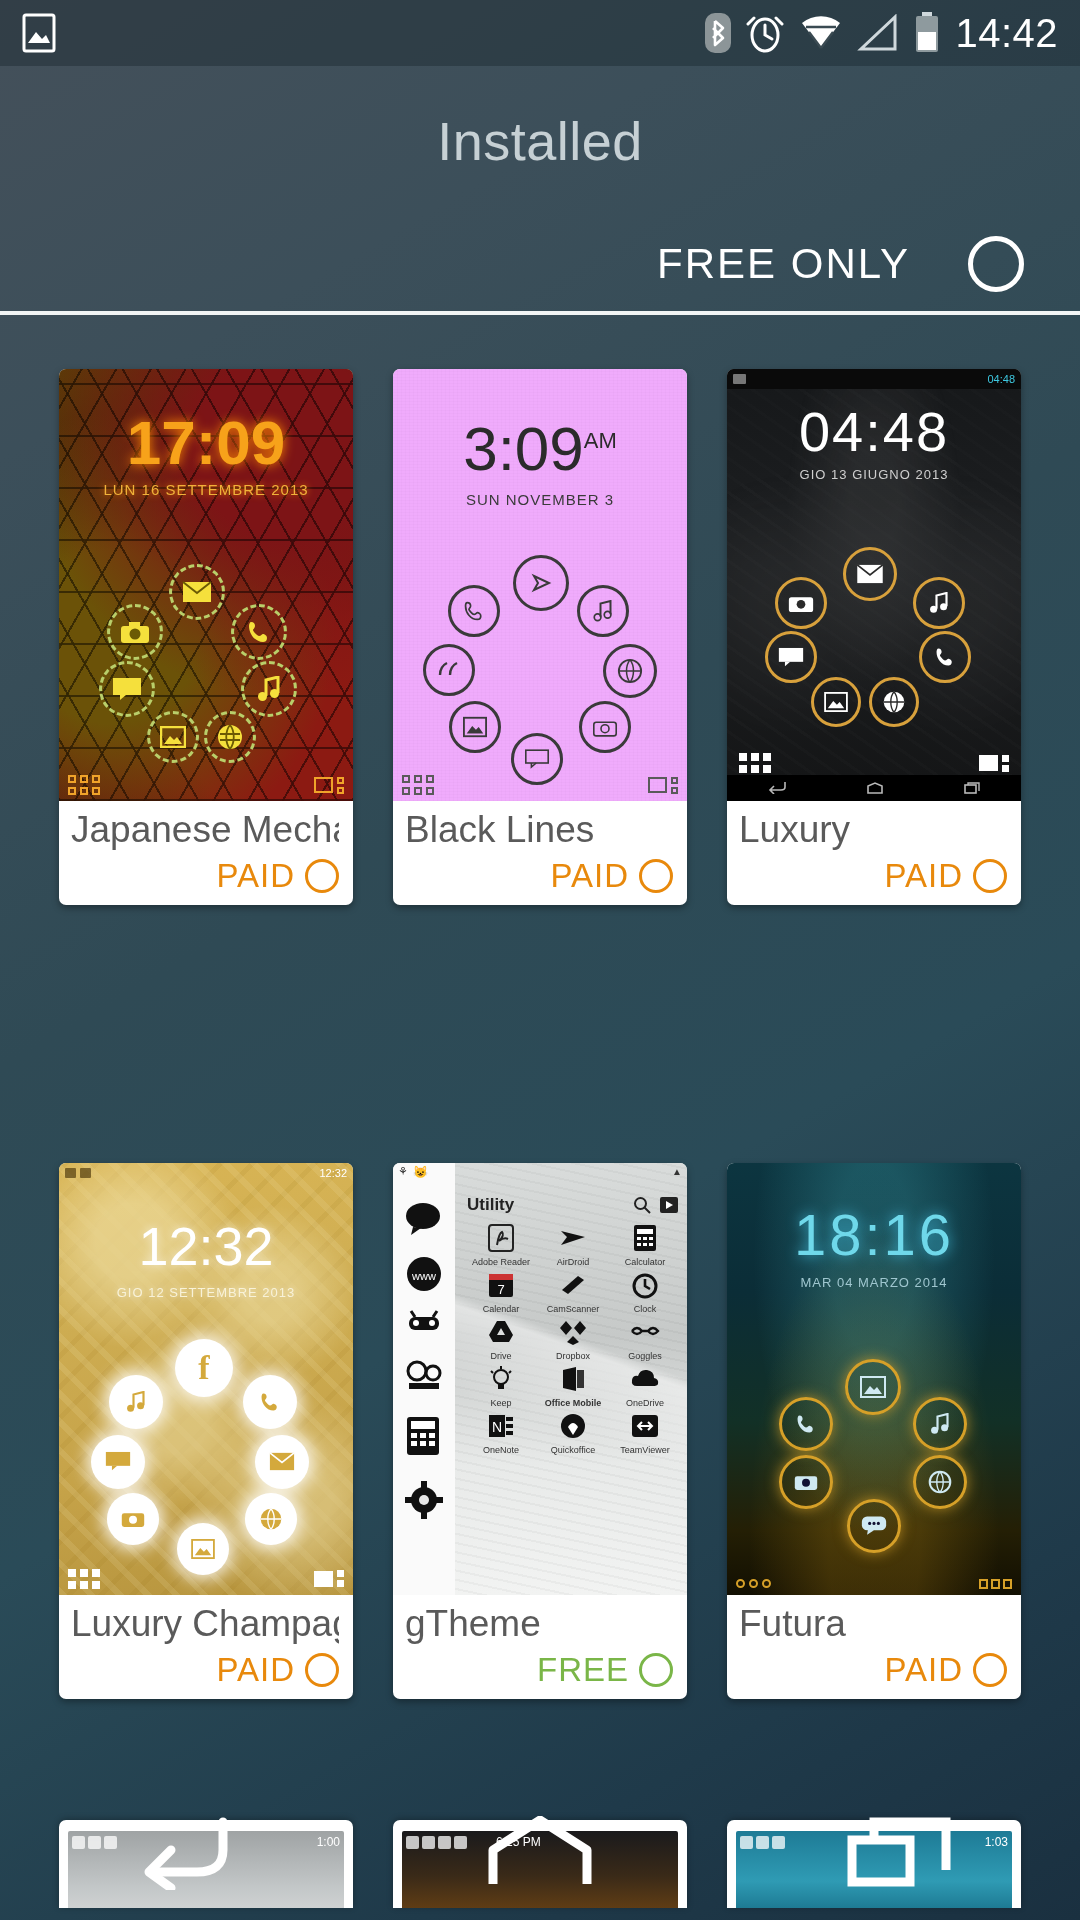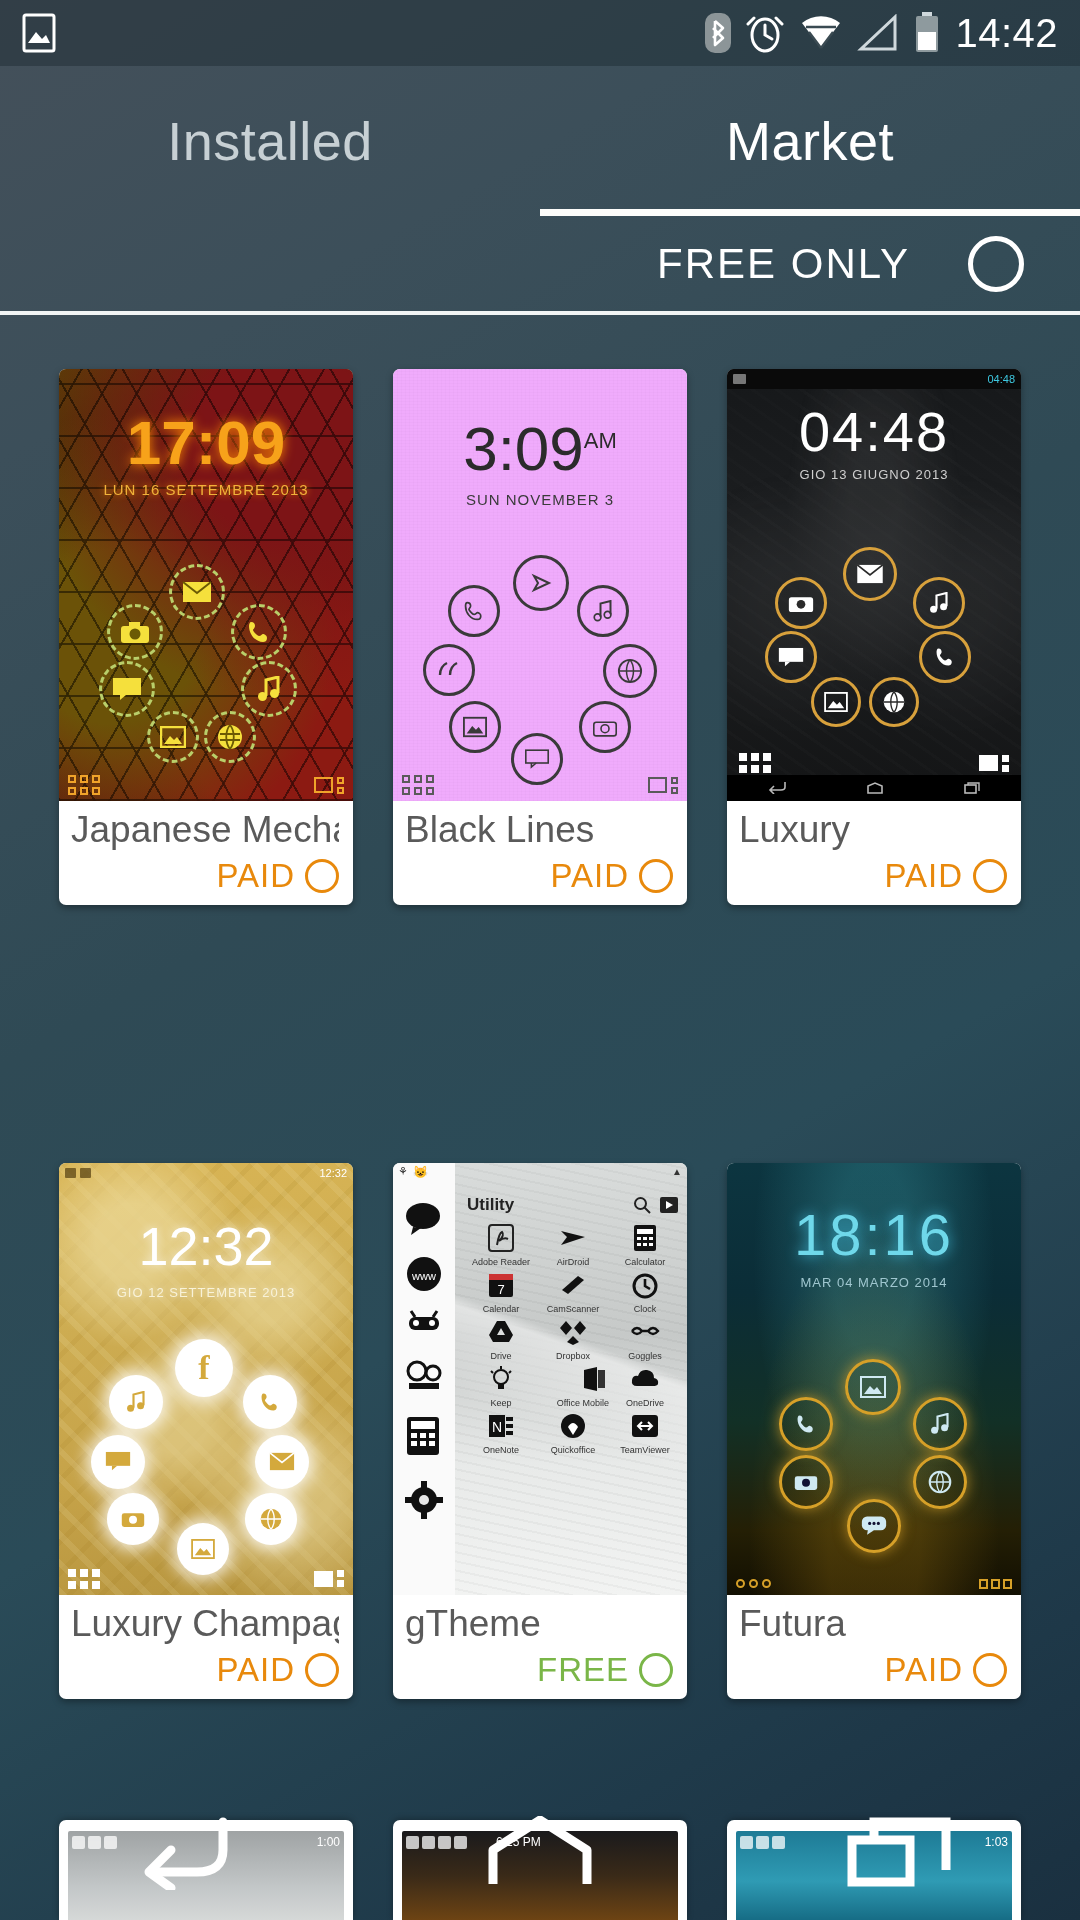--- a/index.html
+++ b/index.html
@@ -120,21 +120,21 @@
   
   .t6{background:linear-gradient(180deg,#0c3540 0%,#0b2d37 30%,#123026 60%,#241f05 85%,#120f02 100%);padding-left:17px;}
   .t6glow{position:absolute;inset:0;
     background:radial-gradient(ellipse at 50% 22%, rgba(90,220,230,.20) 0 20%, transparent 58%),
                radial-gradient(ellipse at 50% 88%, rgba(190,140,20,.25) 0 22%, transparent 60%);}
   
   #row3{
     position:absolute;left:0;bottom:0;width:1080px;height:100px;
     display:grid;grid-template-columns:repeat(3,294px);justify-content:center;column-gap:40px;
   }
-  .card3{background:#fff;border-radius:7px 7px 0 0;overflow:hidden;height:100px;box-shadow:0 -1px 6px rgba(0,0,0,.3);}
+  .card3{background:#fff;border-radius:7px 7px 0 0;overflow:hidden;height:88px;box-shadow:0 -1px 6px rgba(0,0,0,.3);}
   .th3{margin:11px 9px 0 9px;height:100px;position:relative;overflow:hidden;border-radius:2px;}
   .th3 .sb{position:absolute;top:0;left:0;right:0;height:22px;display:flex;align-items:center;padding:0 4px;gap:3px;}
   .th3 .sb .m{width:13px;height:13px;background:rgba(255,255,255,.75);border-radius:2px;}
   .th3 .sb .tt{margin-left:auto;color:#fff;font-size:12px;}
   .p3a{background:linear-gradient(180deg,#9fa3a4 0%,#c2c6c7 55%,#dcdedd 100%);}
   .p3b{background:linear-gradient(180deg,#1a1a1c 0%,#3a2a18 45%,#7a4a12 100%);}
   .p3c{background:linear-gradient(180deg,#1e7b96 0%,#2f9bb4 50%,#0f5f78 100%);}
   
   #navbar{position:absolute;left:0;bottom:0;width:1080px;height:108px;display:flex;}
   #navbar .nb{flex:1;display:flex;align-items:flex-start;justify-content:center;padding-top:4px;}
@@ -184,23 +184,20 @@
       </svg>
     </span>
     <span class="clock">14:42</span>
   </div>
 </div>
 
 <div id="tabbar">
   <div class="tab inactive">
     <span>Installed</span>
   </div>
-  <div class="tab active">
-    <span>Market</span>
-  </div>
 </div>
 
 <div id="filterbar">
   <span class="flabel">FREE ONLY</span>
   <span class="ring"></span>
 </div>
 
 <div id="grid">
 
   <div class="card">
@@ -650,21 +647,21 @@
             </svg><div style="font-size:9px;color:#333;">Dropbox</div></div>
         <div style="text-align:center;"><svg width="30" height="30" viewBox="0 0 30 30">
               <path d="M2 14 Q7 8 12 14 Q7 20 2 14 M18 14 Q23 8 28 14 Q23 20 18 14 M12 14 L18 14" fill="none" stroke="#111" stroke-width="2.4"></path>
             </svg><div style="font-size:9px;color:#333;">Goggles</div></div>
 
         <div style="text-align:center;"><svg width="30" height="30" viewBox="0 0 30 30">
               <circle cx="15" cy="13" r="7" fill="none" stroke="#111" stroke-width="2"></circle>
               <rect x="12" y="20" width="6" height="5" fill="#111"></rect>
               <path d="M15 2 L15 5 M5 7 L7 9 M25 7 L23 9" stroke="#111" stroke-width="2"></path>
             </svg><div style="font-size:9px;color:#333;">Keep</div></div>
-        <div style="text-align:right;"><svg width="30" height="30" viewBox="0 0 30 30">
+        <div style="text-align:center;font-weight:bold;"><svg width="30" height="30" viewBox="0 0 30 30">
               <path d="M5 6 L18 3 L18 27 L5 24 Z" fill="#111"></path>
               <rect x="19" y="6" width="7" height="18" fill="#333"></rect>
             </svg><div style="font-size:9px;color:#333;">Office Mobile</div></div>
         <div style="text-align:center;"><svg width="30" height="30" viewBox="0 0 30 30">
               <path d="M7 22 Q1 22 2 16 Q3 11 8 12 Q10 5 17 6 Q24 7 24 14 Q29 15 28 20 Q27 22 23 22 Z" fill="#111"></path>
             </svg><div style="font-size:9px;color:#333;">OneDrive</div></div>
 
         <div style="text-align:center;"><svg width="30" height="30" viewBox="0 0 30 30">
               <rect x="3" y="4" width="16" height="22" fill="#111"></rect>
               <text x="11" y="21" font-size="14" fill="#fff" text-anchor="middle" font-family="Liberation Sans">N</text>

